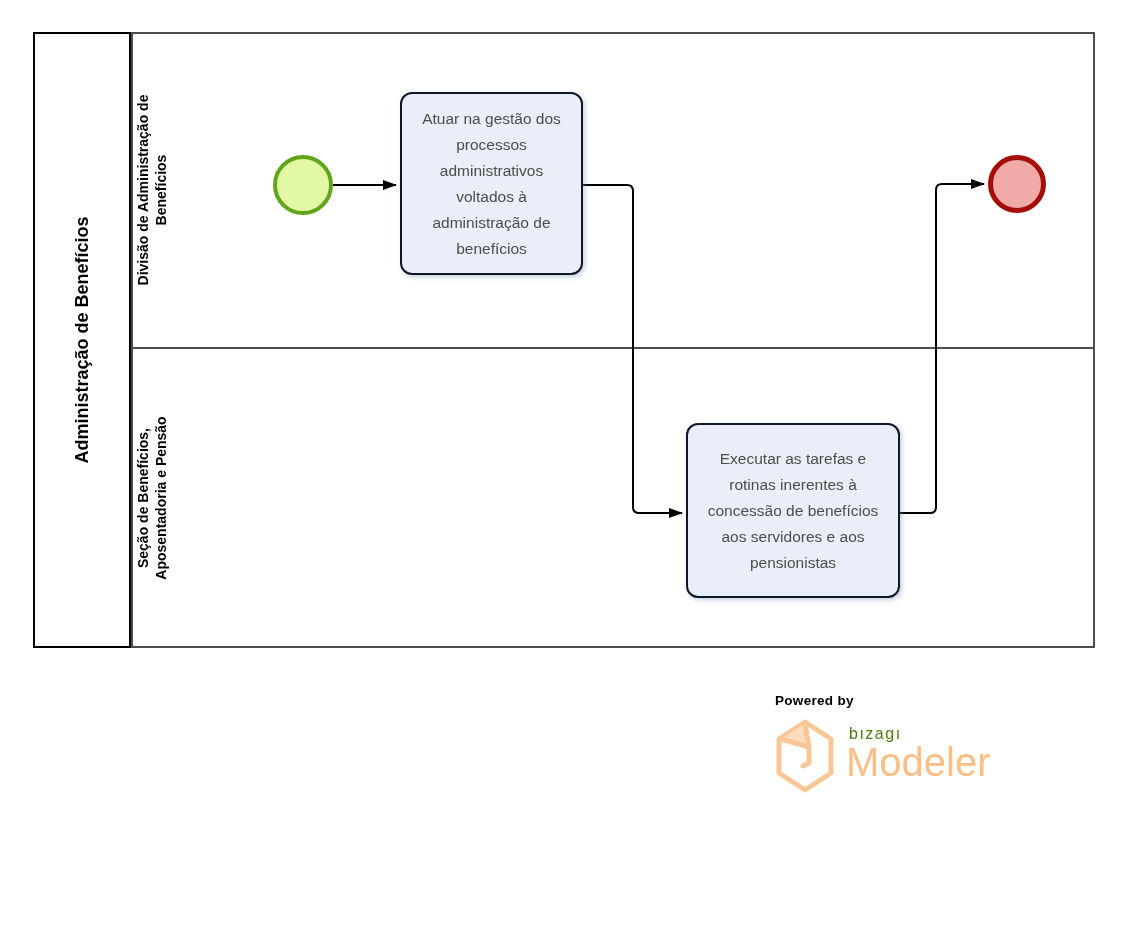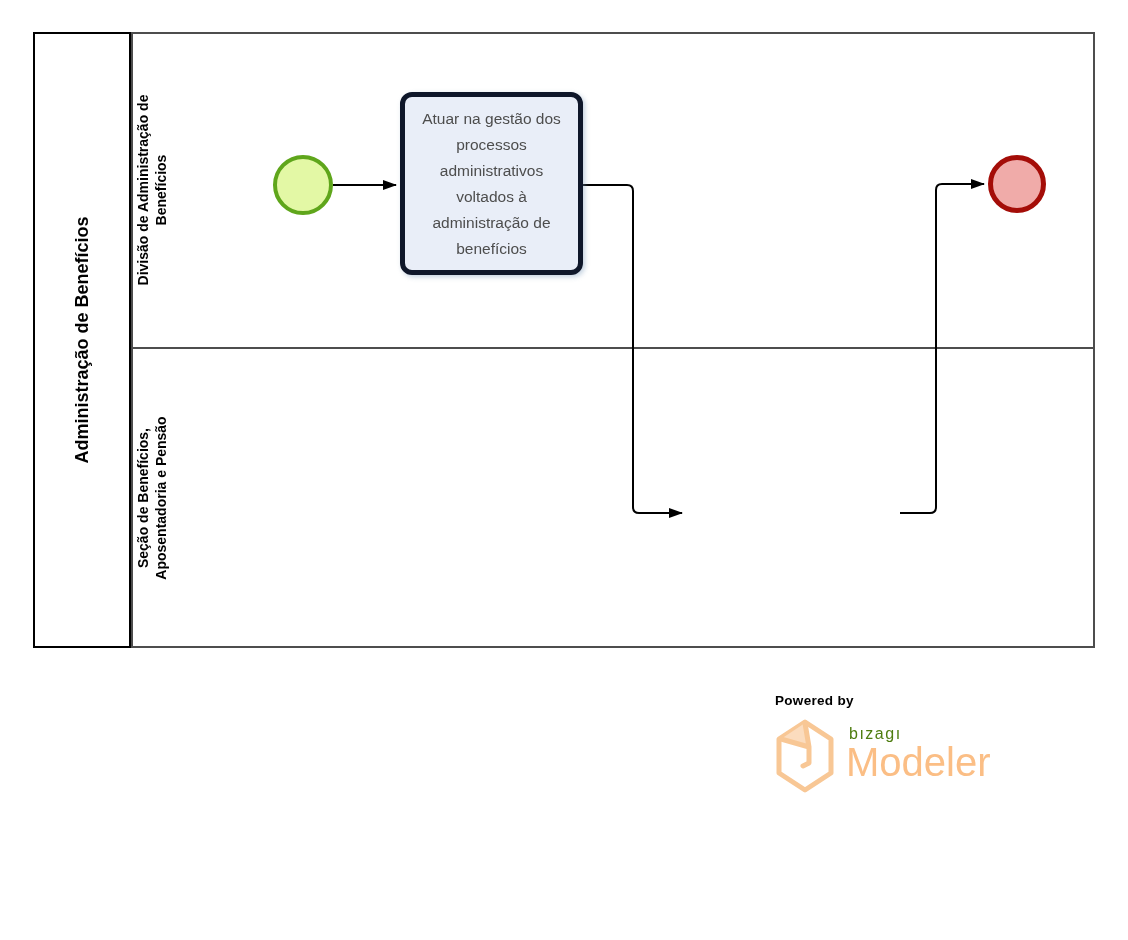--- a/index.html
+++ b/index.html
@@ -14,21 +14,21 @@
   .lane-divider{position:absolute;left:131px;top:347px;width:964px;height:2px;background:#4d4d4d;}
 
   .vlabel{position:absolute;display:flex;align-items:center;justify-content:center;
     transform:rotate(-90deg);text-align:center;color:#000;}
   .pool-label{left:-226px;top:291px;width:616px;height:98px;font-size:18px;font-weight:bold;}
   .lane-label{font-size:14px;font-weight:bold;line-height:18px;}
   .lane-label-1{left:-6px;top:168px;width:316px;height:44px;}
   .lane-label-2{left:2px;top:476px;width:300px;height:44px;}
 
   
-  .task{position:absolute;box-sizing:border-box;border:5px solid #0f172a;border-radius:12px;
+  .task{position:absolute;box-sizing:border-box;border:2px solid #0f172a;border-radius:12px;
     background:#e9eef8;display:flex;align-items:center;justify-content:center;text-align:center;
     color:#4d4d4d;font-size:15.5px;line-height:26px;padding:6px 10px;
     box-shadow:2px 2px 5px rgba(120,150,185,0.45);}
   .task-1{left:400px;top:92px;width:183px;height:183px;}
   .task-2{left:686px;top:423px;width:214px;height:175px;}
 
   
   .event{position:absolute;border-radius:50%;box-sizing:content-box;}
   .event-start{left:273px;top:155px;width:52px;height:52px;border:4px solid #5fa61b;background:#e3f8a5;}
   .event-end{left:988px;top:155px;width:48px;height:48px;border:5px solid #a40d08;background:#f0aba9;}
@@ -79,20 +79,23 @@
     <path d="M583,185 L627,185 Q633,185 633,191 L633,507 Q633,513 639,513 L682,513" stroke="#000" stroke-width="2" fill="none" marker-end="url(#arrow)"></path>
     <path d="M900,513 L930,513 Q936,513 936,507 L936,190 Q936,184 942,184 L984,184" stroke="#000" stroke-width="2" fill="none" marker-end="url(#arrow)"></path>
   </svg>
 
   <div class="event event-start"></div>
   <div class="event event-end"></div>
 
   <div class="task task-1">
     <span>Atuar na gestão dos processos administrativos voltados à administração de benefícios</span>
   </div>
+  <div class="task task-2">
+    <span>Executar as tarefas e rotinas inerentes à concessão de benefícios aos servidores e aos pensionistas</span>
+  </div>
 
   <div class="powered-by">Powered by</div>
   <svg class="brand-icon" width="70" height="80">
     <polygon points="35,7 61,24 61,58 35,75 9,58 9,24" fill="none" stroke="#f8c795" stroke-width="5" stroke-linejoin="round"></polygon>
     <polygon points="35,8 11,24 39,32" fill="#fbdcbe"></polygon>
     <path d="M35,8 L39,32 L39,48 L33,51 M39,32 L11,24" fill="none" stroke="#f8c795" stroke-width="5" stroke-linejoin="round" stroke-linecap="round"></path>
   </svg>
   <div class="brand-name">bızagı</div>
   <div class="brand-product">Modeler</div>
 

